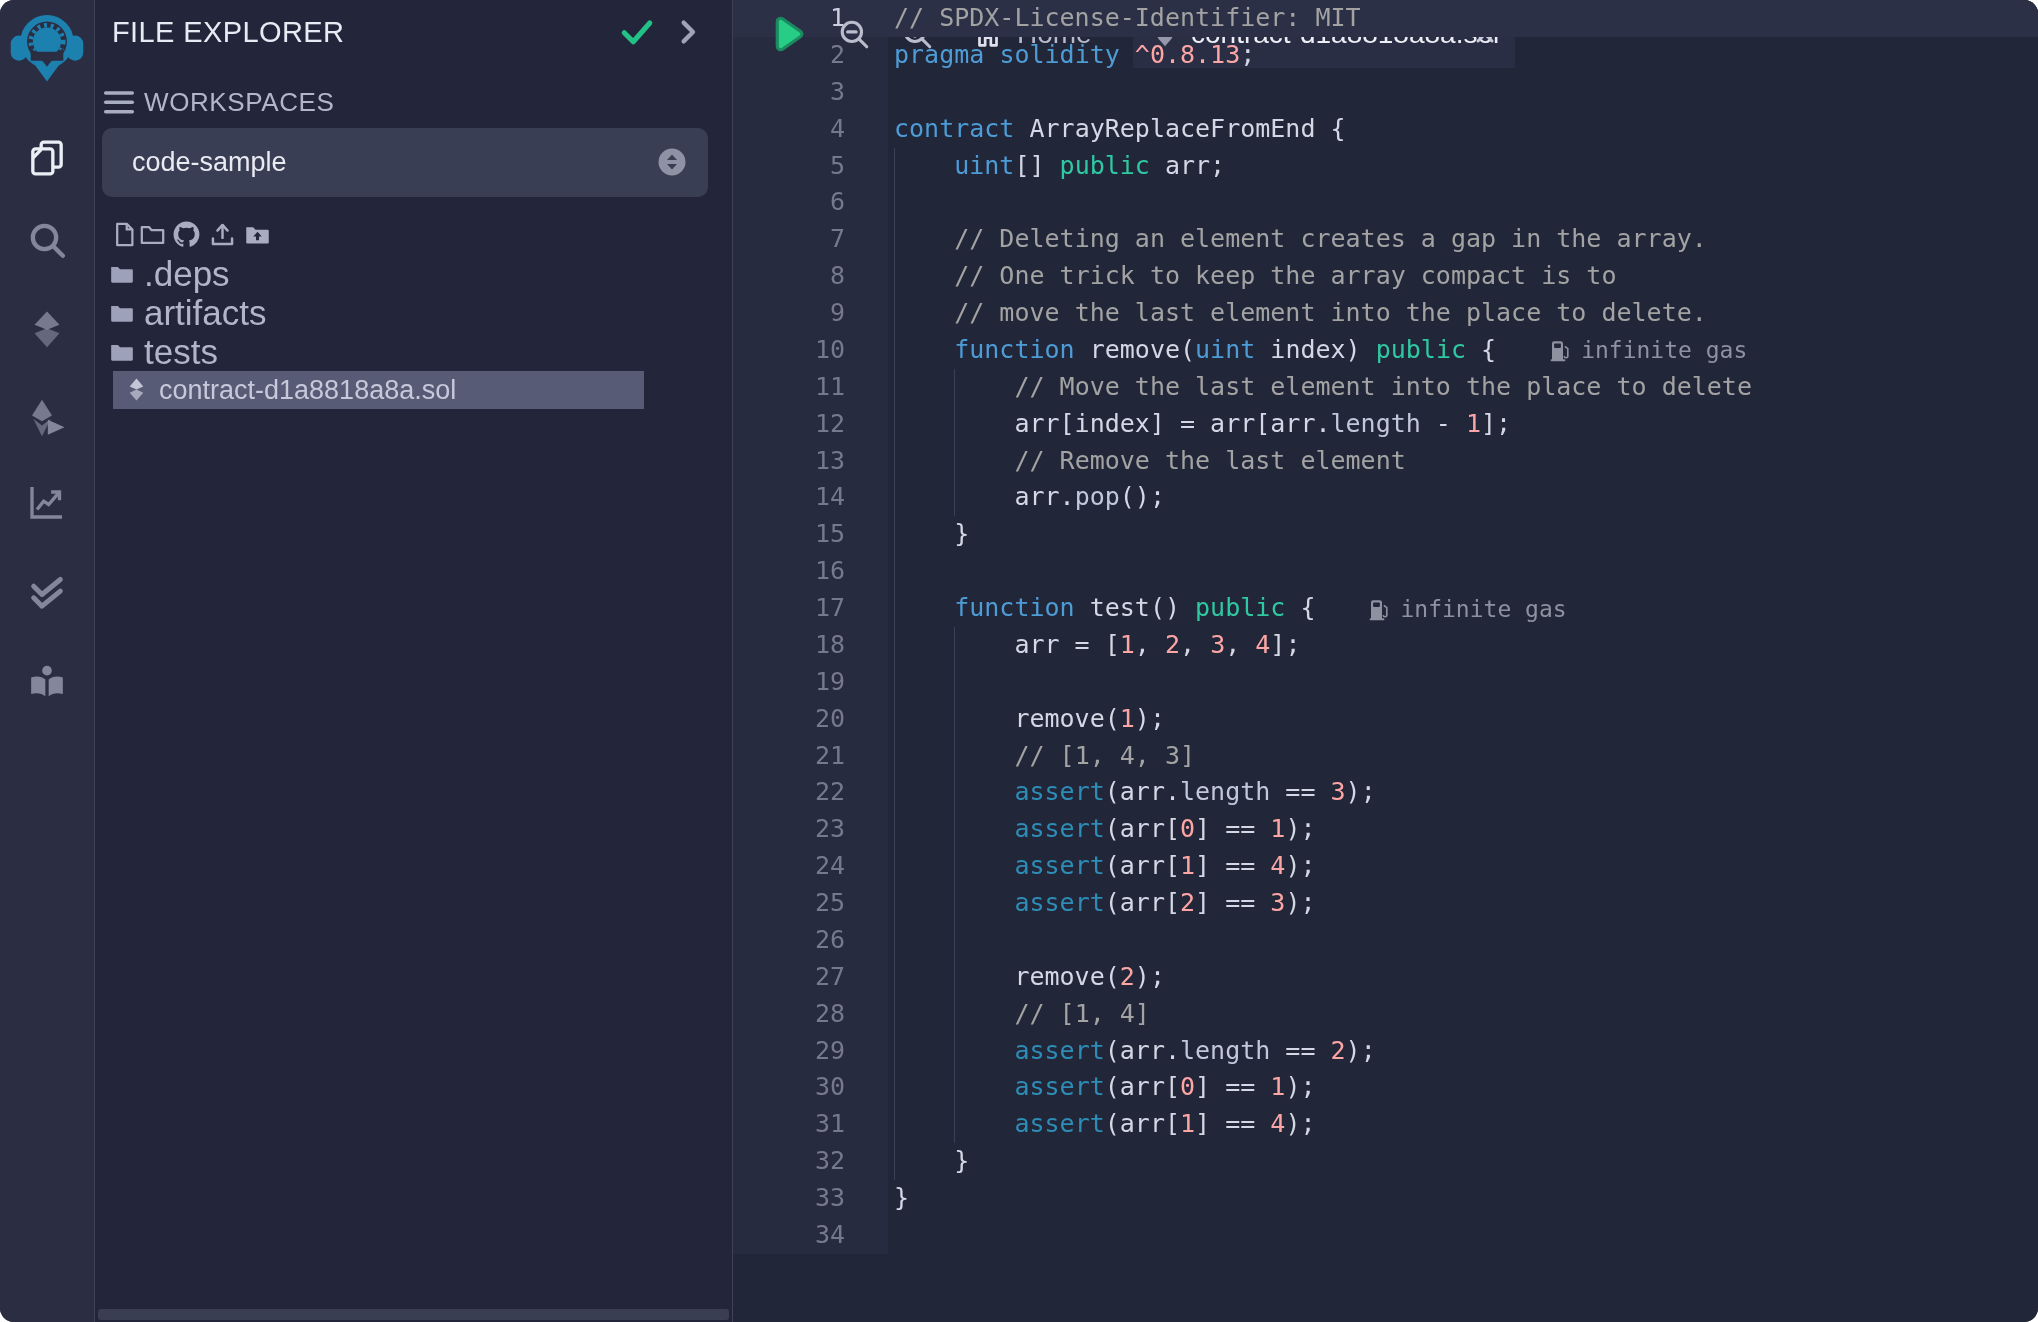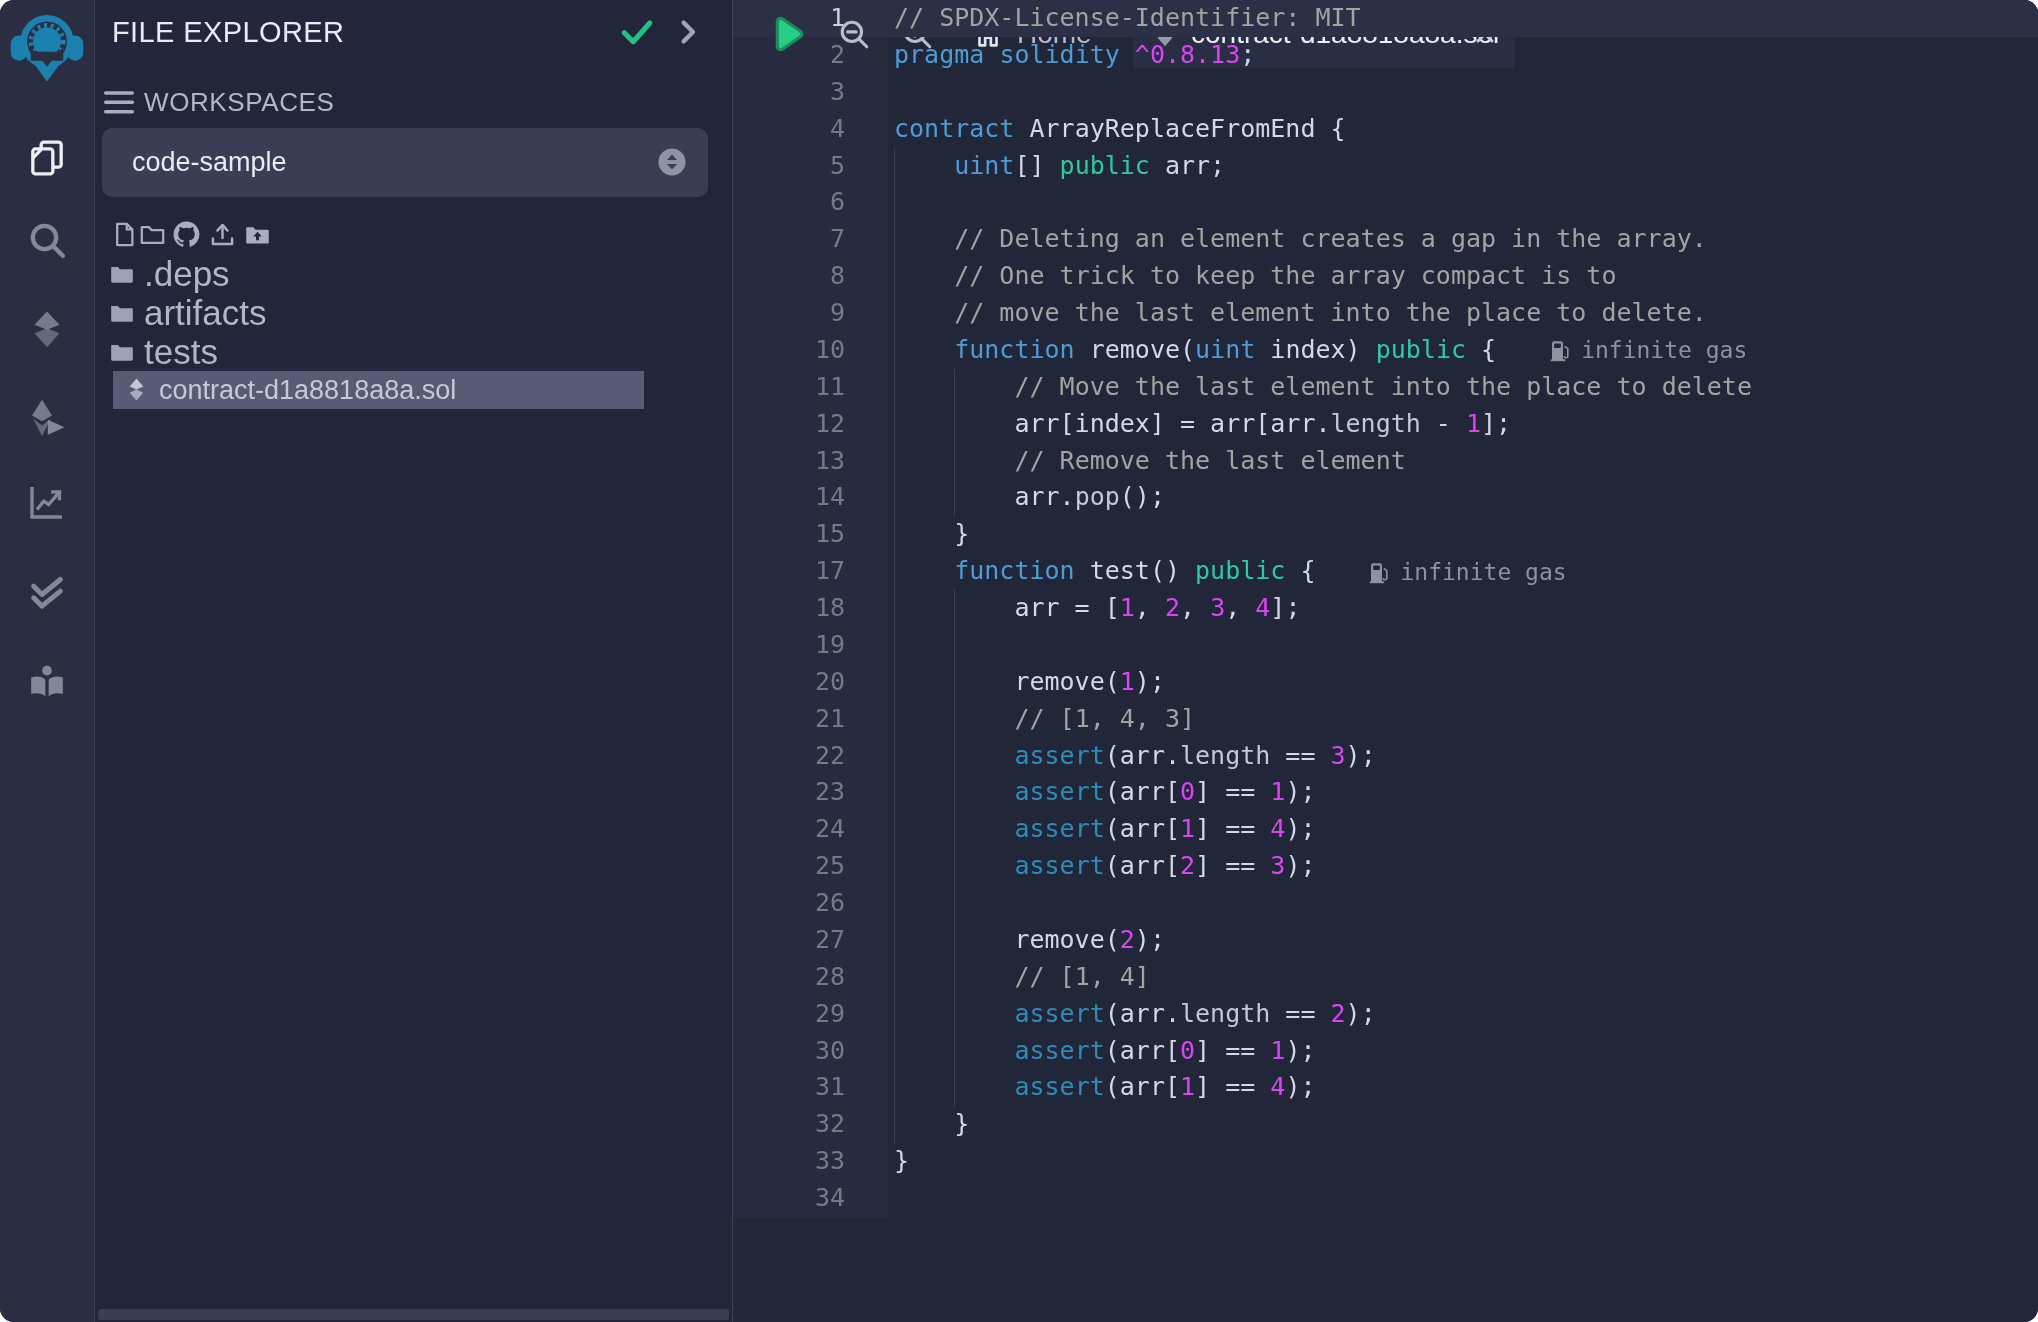--- a/index.html
+++ b/index.html
@@ -50,21 +50,21 @@
 
   .codewrap{flex:1 1 auto;background:#222639;overflow:hidden;font-family:"DejaVu Sans Mono",monospace;}
   .ln{display:flex;height:36.88px;line-height:36.88px;font-size:25px;white-space:pre;}
   .ln .num{flex:0 0 155px;box-sizing:border-box;padding-right:43px;text-align:right;color:#75798d;background:#272b3f;}
   .ln .code{flex:1 1 auto;position:relative;padding-left:6px;}
   .ln.hl .num{background:#2b3046;color:#ccd0de;}
   .ln.hl .code{background:#2b3046;}
   .g{position:absolute;top:0;bottom:0;width:0;border-left:1px solid #3b4059;}
   .g0{left:6px;} .g4{left:66px;}
   .tk-k{color:#4e9cd6;} .tk-p{color:#2fc9a1;} .tk-b{color:#2e8db6;}
-  .tk-c{color:#a3a3a3;} .tk-n{color:#d946ef;} .tk-t{color:#d4d7e4;} .tk-m{color:#c3c7dc;}
+  .tk-c{color:#a3a3a3;} .tk-n{color:#fca5a5;} .tk-t{color:#d4d7e4;} .tk-m{color:#c3c7dc;}
   .gas-badge{display:inline-flex;align-items:center;gap:10px;margin-left:54px;color:#8e919f;font-size:23px;vertical-align:middle;}
   .gas-badge svg{width:21px;height:23px;display:block;}
 </style>
 </head>
 <body>
 
 <div class="app">
 
   <div class="iconbar">
     <div class="logo">
@@ -292,20 +292,21 @@
                 <path d="M2 21 V4.5 a2.2 2.2 0 0 1 2.2-2.2 h6.6 a2.2 2.2 0 0 1 2.2 2.2 V21 Z" fill="currentColor"></path>
                 <rect x="4.1" y="4.4" width="6.8" height="4.6" rx="0.9" fill="#222639"></rect>
                 <path d="M14.8 7.4 l3 2.3 v7.2 a1.8 1.8 0 0 1 -3.6 .2" stroke="currentColor" stroke-width="1.6" fill="none"></path>
                 <rect x="0.6" y="20.3" width="14.8" height="2" rx="1" fill="currentColor"></rect>
               </svg><span>infinite gas</span></span></span></div>
         <div class="ln"><span class="num">11</span><span class="code"><i class="g g0"></i><i class="g g4"></i><span class="tk-t">        </span><span class="tk-c">// Move the last element into the place to delete</span></span></div>
         <div class="ln"><span class="num">12</span><span class="code"><i class="g g0"></i><i class="g g4"></i><span class="tk-t">        arr[index] = arr[arr.</span><span class="tk-m">length</span><span class="tk-t"> - </span><span class="tk-n">1</span><span class="tk-t">];</span></span></div>
         <div class="ln"><span class="num">13</span><span class="code"><i class="g g0"></i><i class="g g4"></i><span class="tk-t">        </span><span class="tk-c">// Remove the last element</span></span></div>
         <div class="ln"><span class="num">14</span><span class="code"><i class="g g0"></i><i class="g g4"></i><span class="tk-t">        arr.</span><span class="tk-m">pop</span><span class="tk-t">();</span></span></div>
         <div class="ln"><span class="num">15</span><span class="code"><i class="g g0"></i><span class="tk-t">    }</span></span></div>
+        <div class="ln"><span class="num">16</span><span class="code"><i class="g g0"></i></span></div>
         <div class="ln"><span class="num">17</span><span class="code"><i class="g g0"></i><span class="tk-t">    </span><span class="tk-k">function</span><span class="tk-t"> test() </span><span class="tk-p">public</span><span class="tk-t"> {</span><span class="gas-badge"><svg viewBox="0 0 21 23">
                 <path d="M2 21 V4.5 a2.2 2.2 0 0 1 2.2-2.2 h6.6 a2.2 2.2 0 0 1 2.2 2.2 V21 Z" fill="currentColor"></path>
                 <rect x="4.1" y="4.4" width="6.8" height="4.6" rx="0.9" fill="#222639"></rect>
                 <path d="M14.8 7.4 l3 2.3 v7.2 a1.8 1.8 0 0 1 -3.6 .2" stroke="currentColor" stroke-width="1.6" fill="none"></path>
                 <rect x="0.6" y="20.3" width="14.8" height="2" rx="1" fill="currentColor"></rect>
               </svg><span>infinite gas</span></span></span></div>
         <div class="ln"><span class="num">18</span><span class="code"><i class="g g0"></i><i class="g g4"></i><span class="tk-t">        arr = [</span><span class="tk-n">1</span><span class="tk-t">, </span><span class="tk-n">2</span><span class="tk-t">, </span><span class="tk-n">3</span><span class="tk-t">, </span><span class="tk-n">4</span><span class="tk-t">];</span></span></div>
         <div class="ln"><span class="num">19</span><span class="code"><i class="g g0"></i><i class="g g4"></i></span></div>
         <div class="ln"><span class="num">20</span><span class="code"><i class="g g0"></i><i class="g g4"></i><span class="tk-t">        remove(</span><span class="tk-n">1</span><span class="tk-t">);</span></span></div>
         <div class="ln"><span class="num">21</span><span class="code"><i class="g g0"></i><i class="g g4"></i><span class="tk-t">        </span><span class="tk-c">// [1, 4, 3]</span></span></div>

